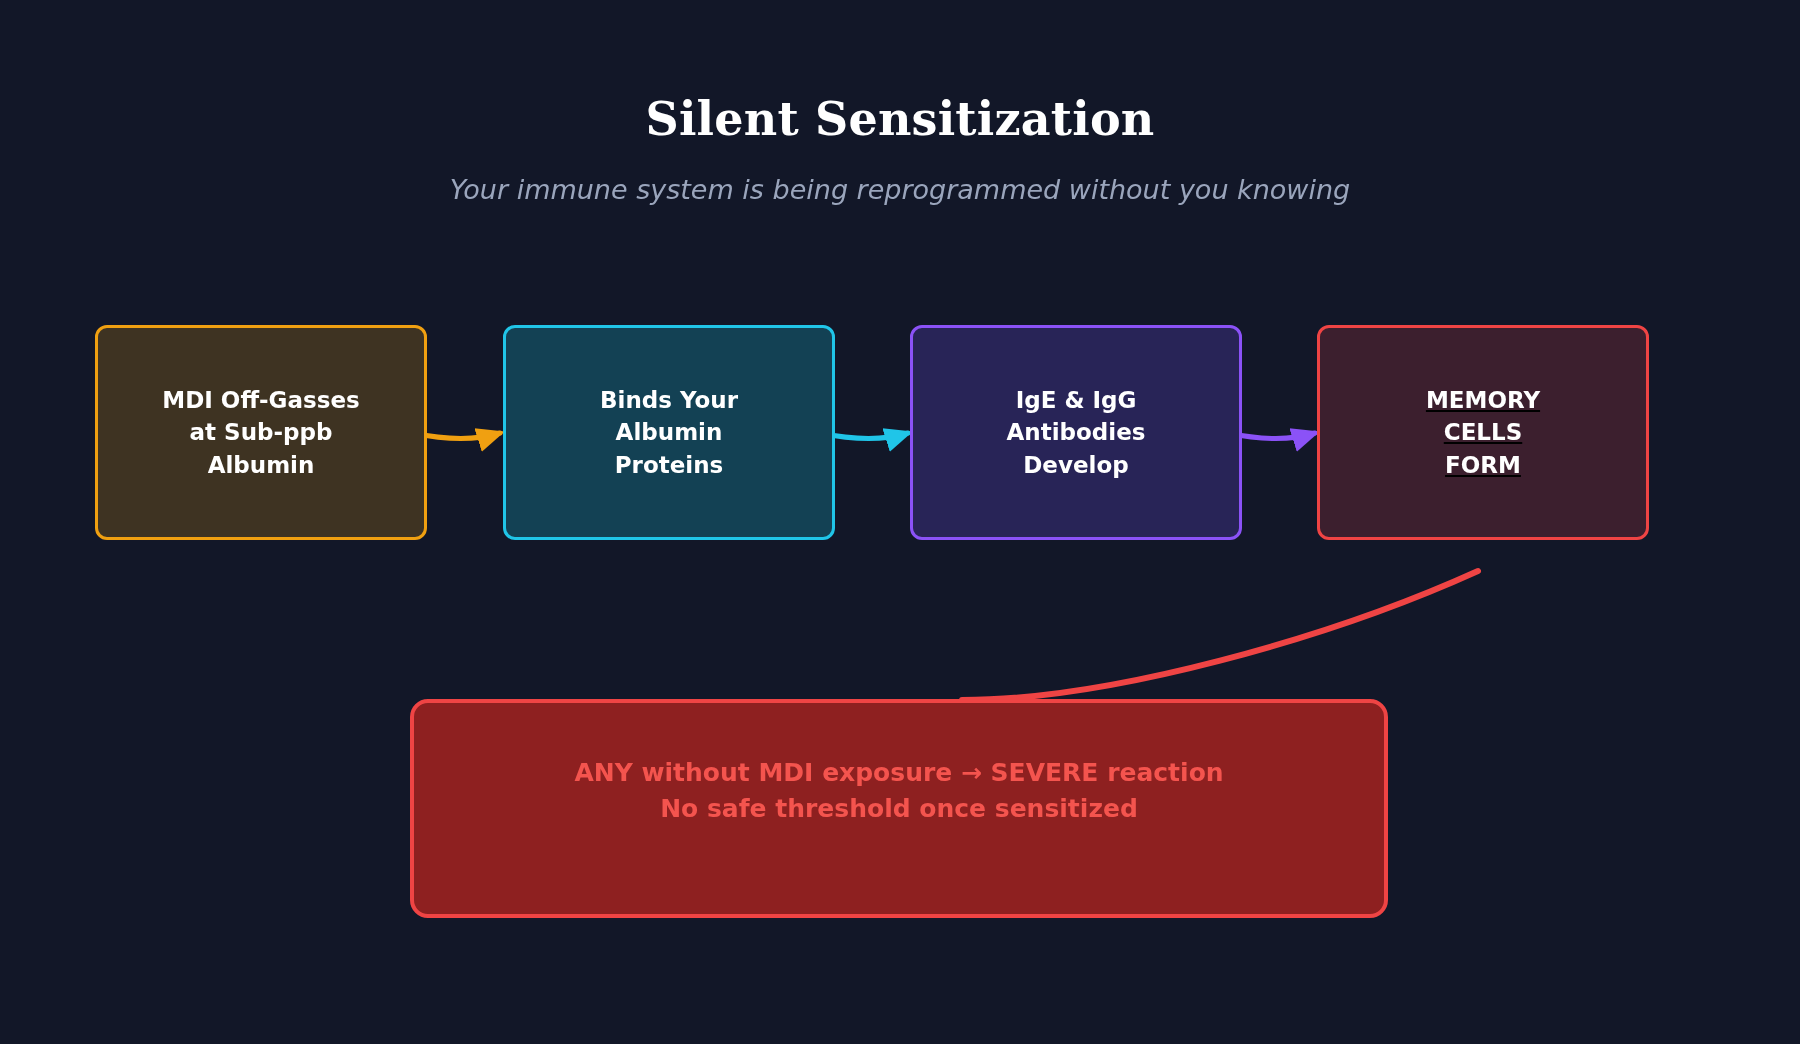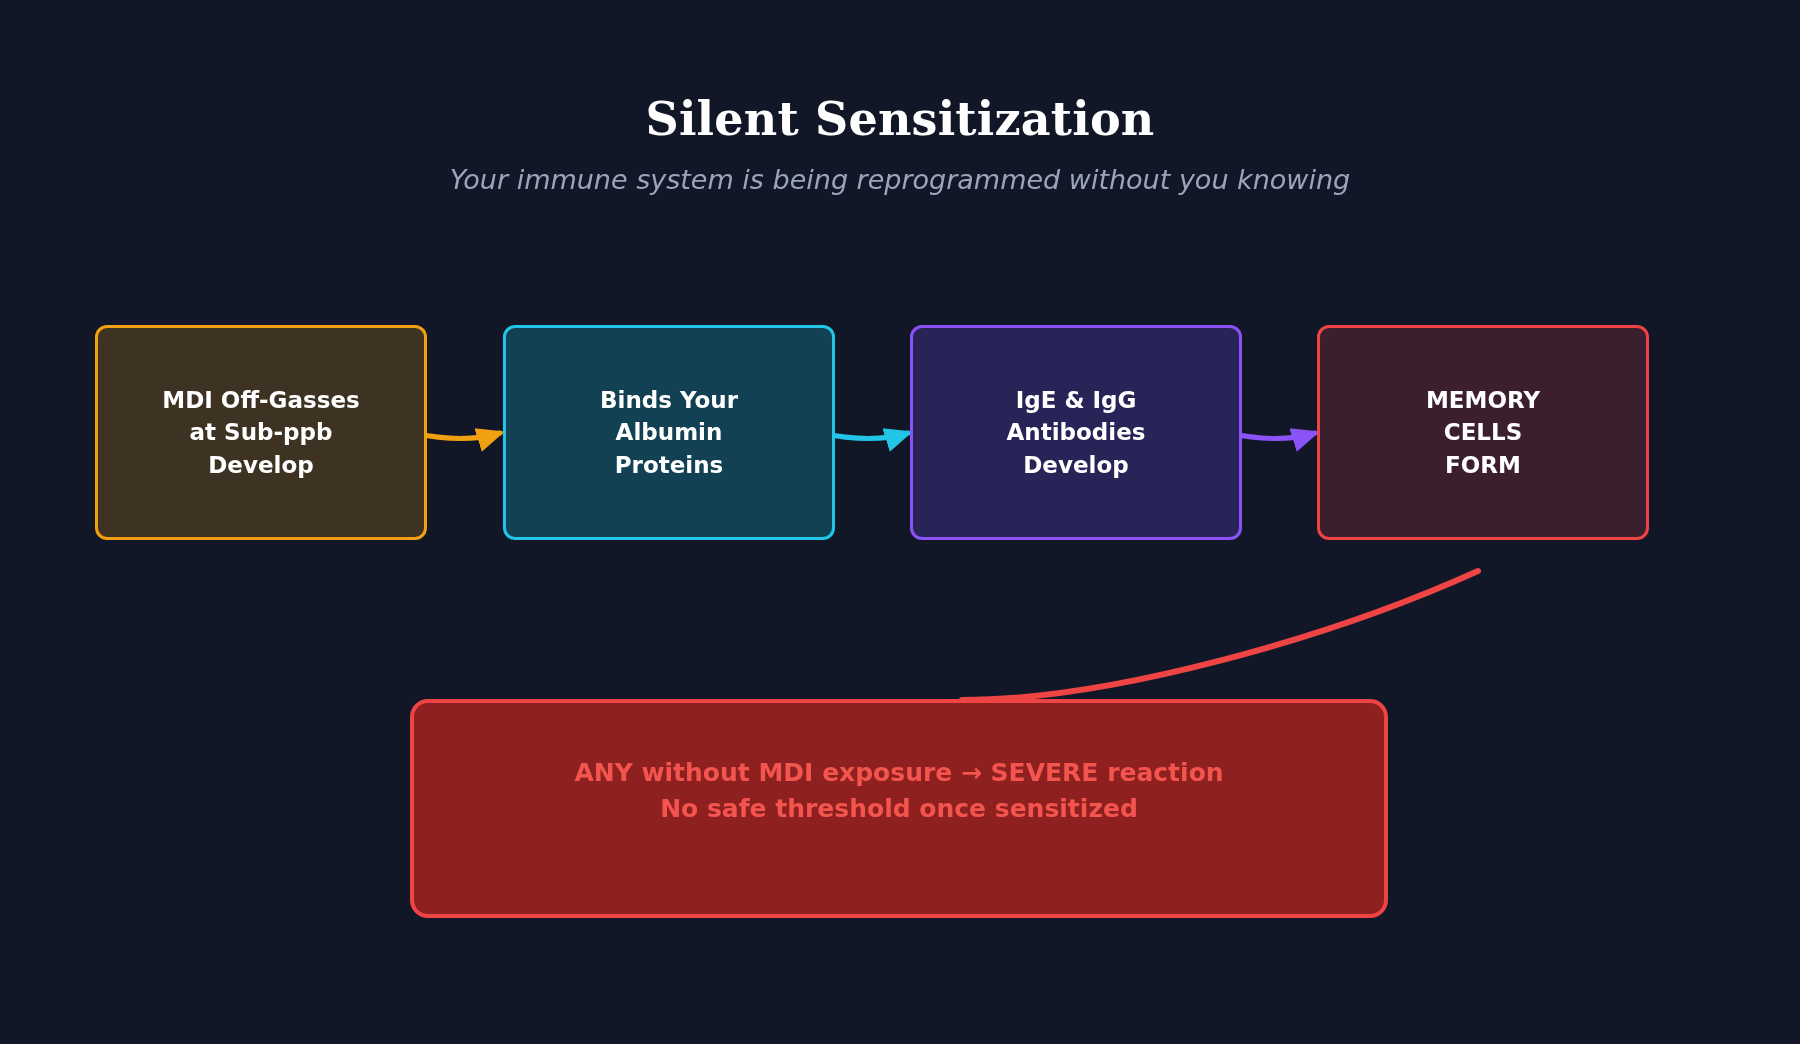--- a/index.html
+++ b/index.html
@@ -33,21 +33,21 @@
     font-weight: 700;
     font-size: 46px;
     letter-spacing: 0.2px;
     color: #FFFFFF;
     line-height: 1.1;
     margin-top: 36px;
   }
   .page-subtitle {
     position: absolute;
     left: 0;
-    top: 164px;
+    top: 174px;
     width: 1800px;
     text-align: center;
     font-family: "DejaVu Sans", sans-serif;
     font-style: italic;
     font-weight: 400;
     font-size: 27px;
     color: #9AA5BC;
     line-height: 1.2;
   }
 
@@ -132,39 +132,39 @@
 
     <path d="M 1228 433 Q 1280 444 1315 433" fill="none" stroke="#8B52F7" stroke-width="5" stroke-linecap="round" marker-end="url(#head-violet)"></path>
 
     <path d="M 962 700 C 1110 700 1330 638 1478 571" fill="none" stroke="#EF4444" stroke-width="6" stroke-linecap="round"></path>
   </svg>
 
   <div class="stage-box" style="left:95px; top:325px; width:332px; height:215px;
               border-color:#F0A011; background:#3E3322;">
     <div class="box-label">MDI Off-Gasses
 at Sub-ppb
-Develop</div>
+Albumin</div>
   </div>
 
   <div class="stage-box" style="left:503px; top:325px; width:332px; height:215px;
               border-color:#20C5E8; background:#134154;">
     <div class="box-label">Binds Your
 Albumin
 Proteins</div>
   </div>
 
   <div class="stage-box" style="left:910px; top:325px; width:332px; height:215px;
               border-color:#8B52F7; background:#282457;">
     <div class="box-label">IgE &amp; IgG
 Antibodies
 Develop</div>
   </div>
 
   <div class="stage-box" style="left:1317px; top:325px; width:332px; height:215px;
-              border-color:#EF4444; background:#3C1F2E;">
+              border-color:#EF4444; background:#3C1F2E;text-decoration:underline;">
     <div class="box-label">MEMORY
 CELLS
 FORM</div>
   </div>
 
   <div class="warning-box" style="left:410px; top:699px; width:978px; height:219px;
               border-color:#EF4444; background:#8E2020;">
     <div class="warning-label" style="color:#F4544E;">ANY without MDI exposure → SEVERE reaction
 No safe threshold once sensitized</div>
   </div>

